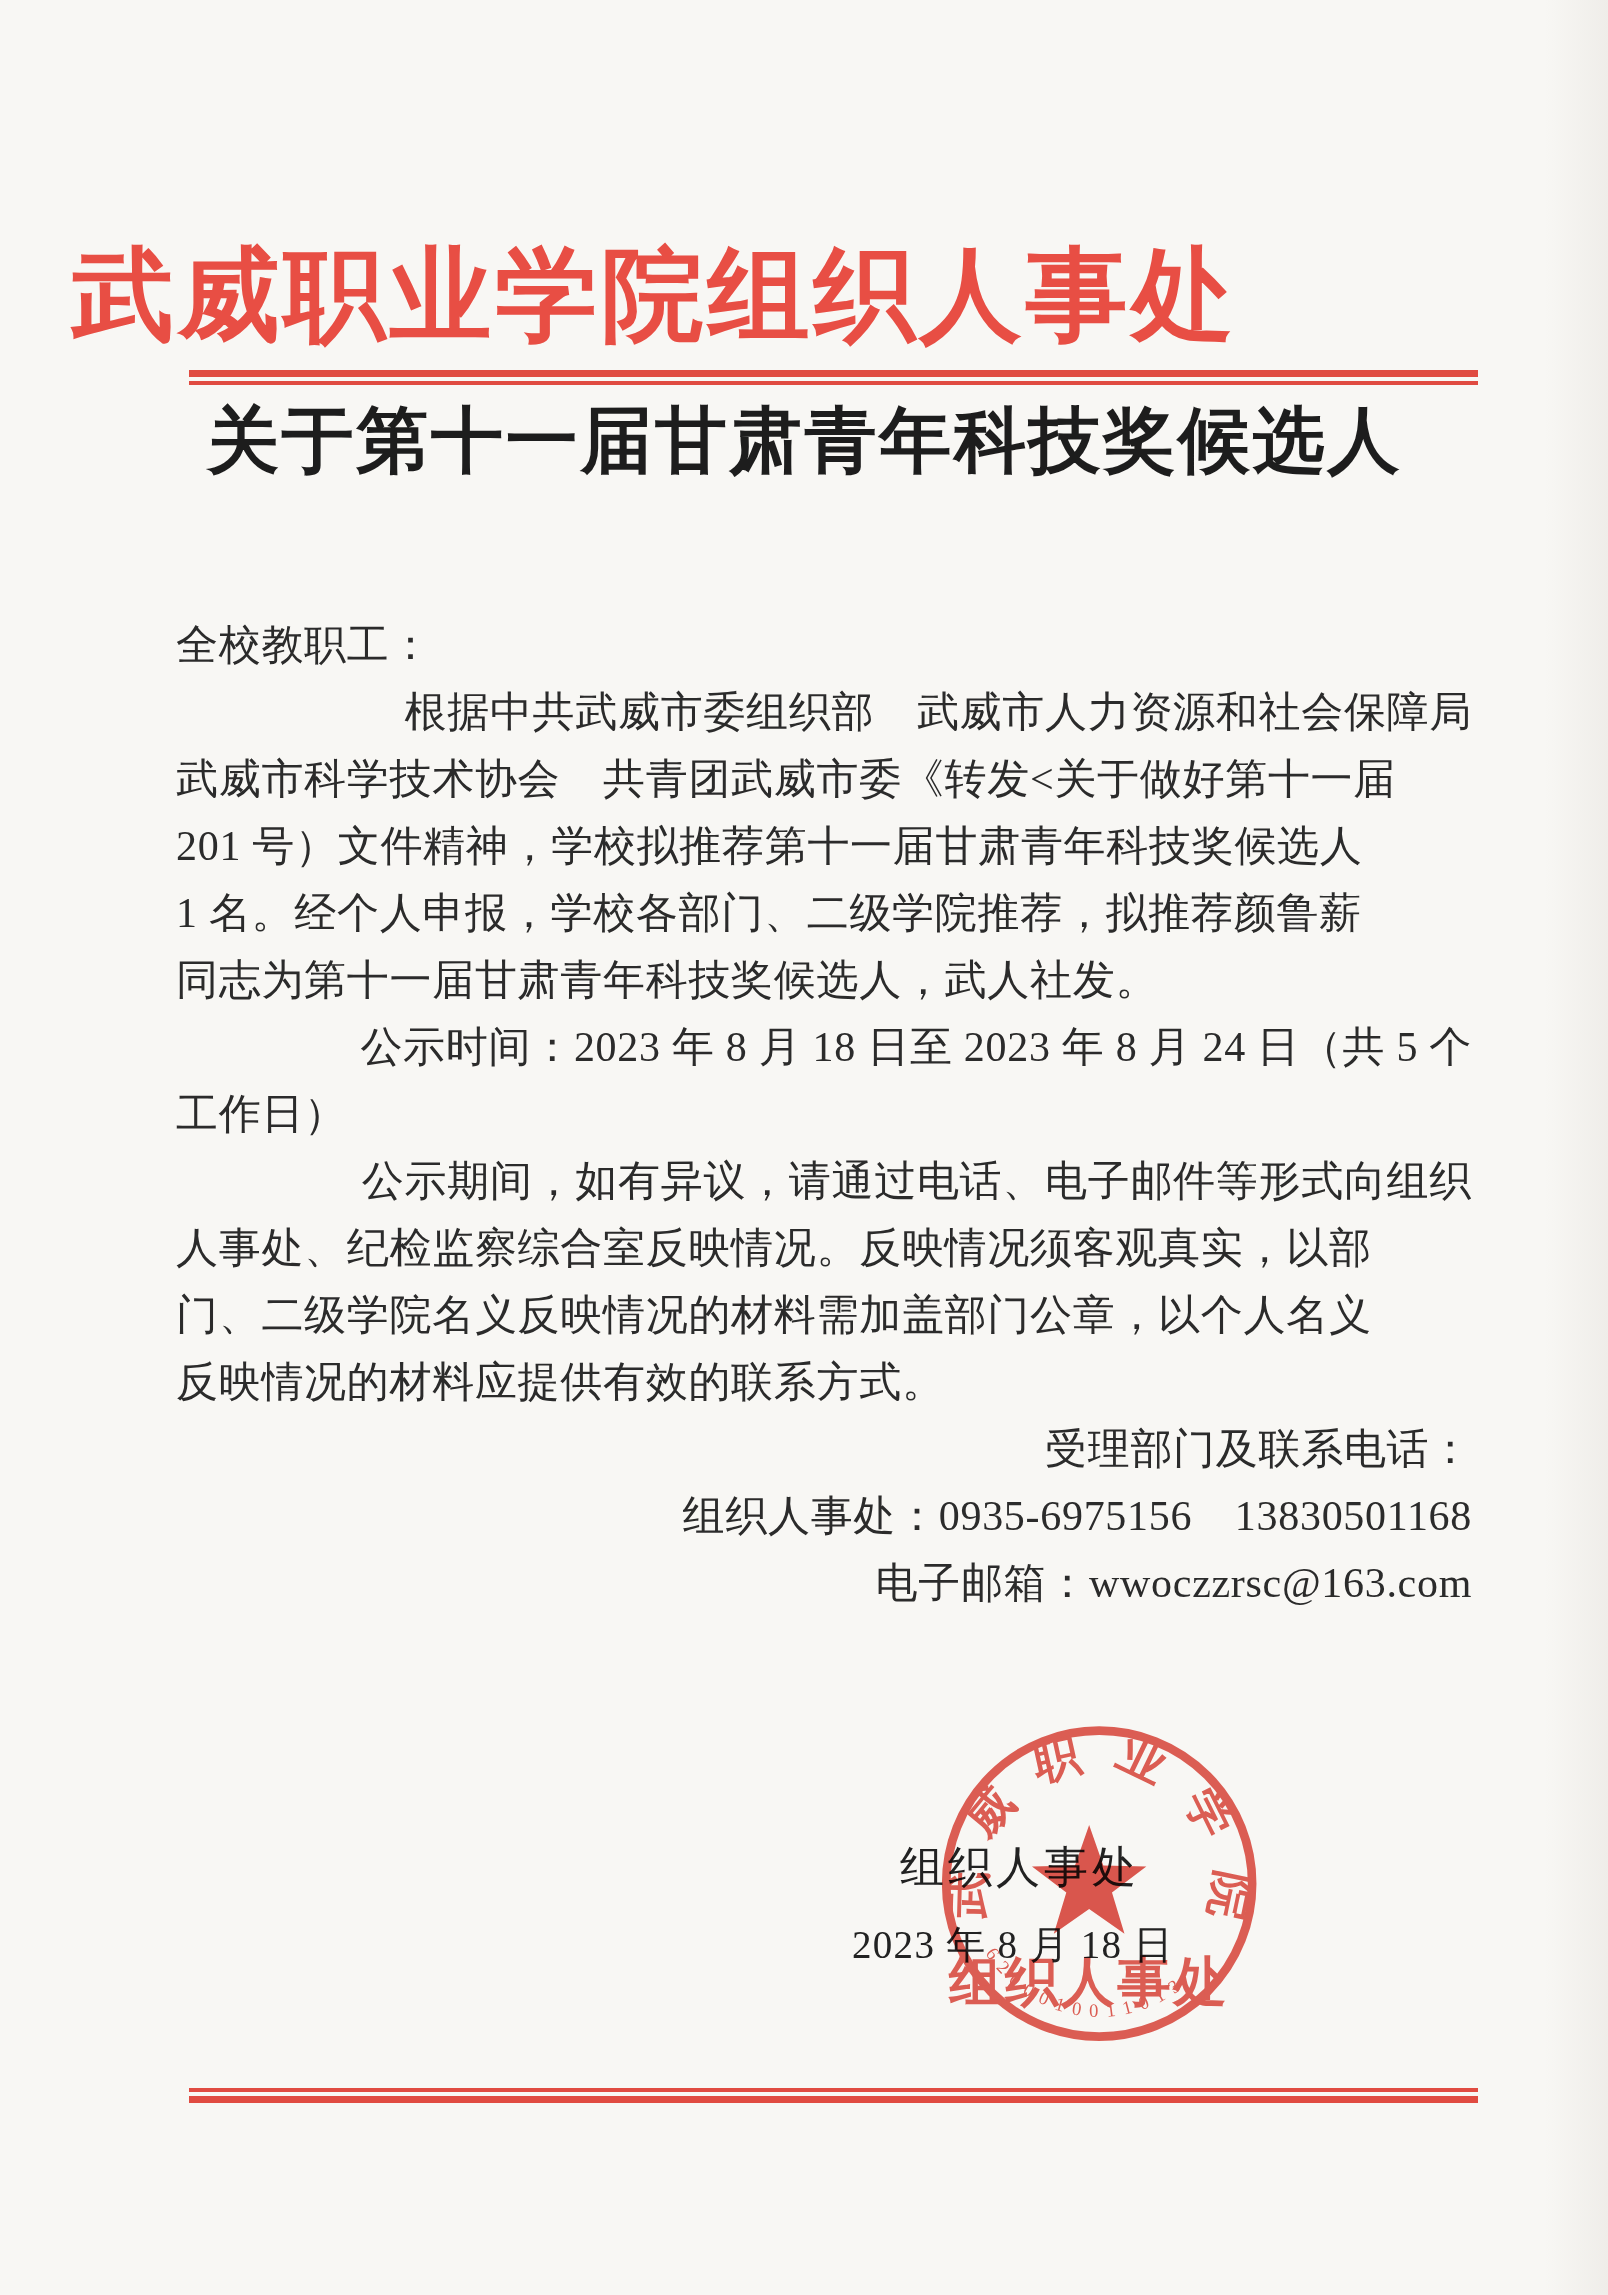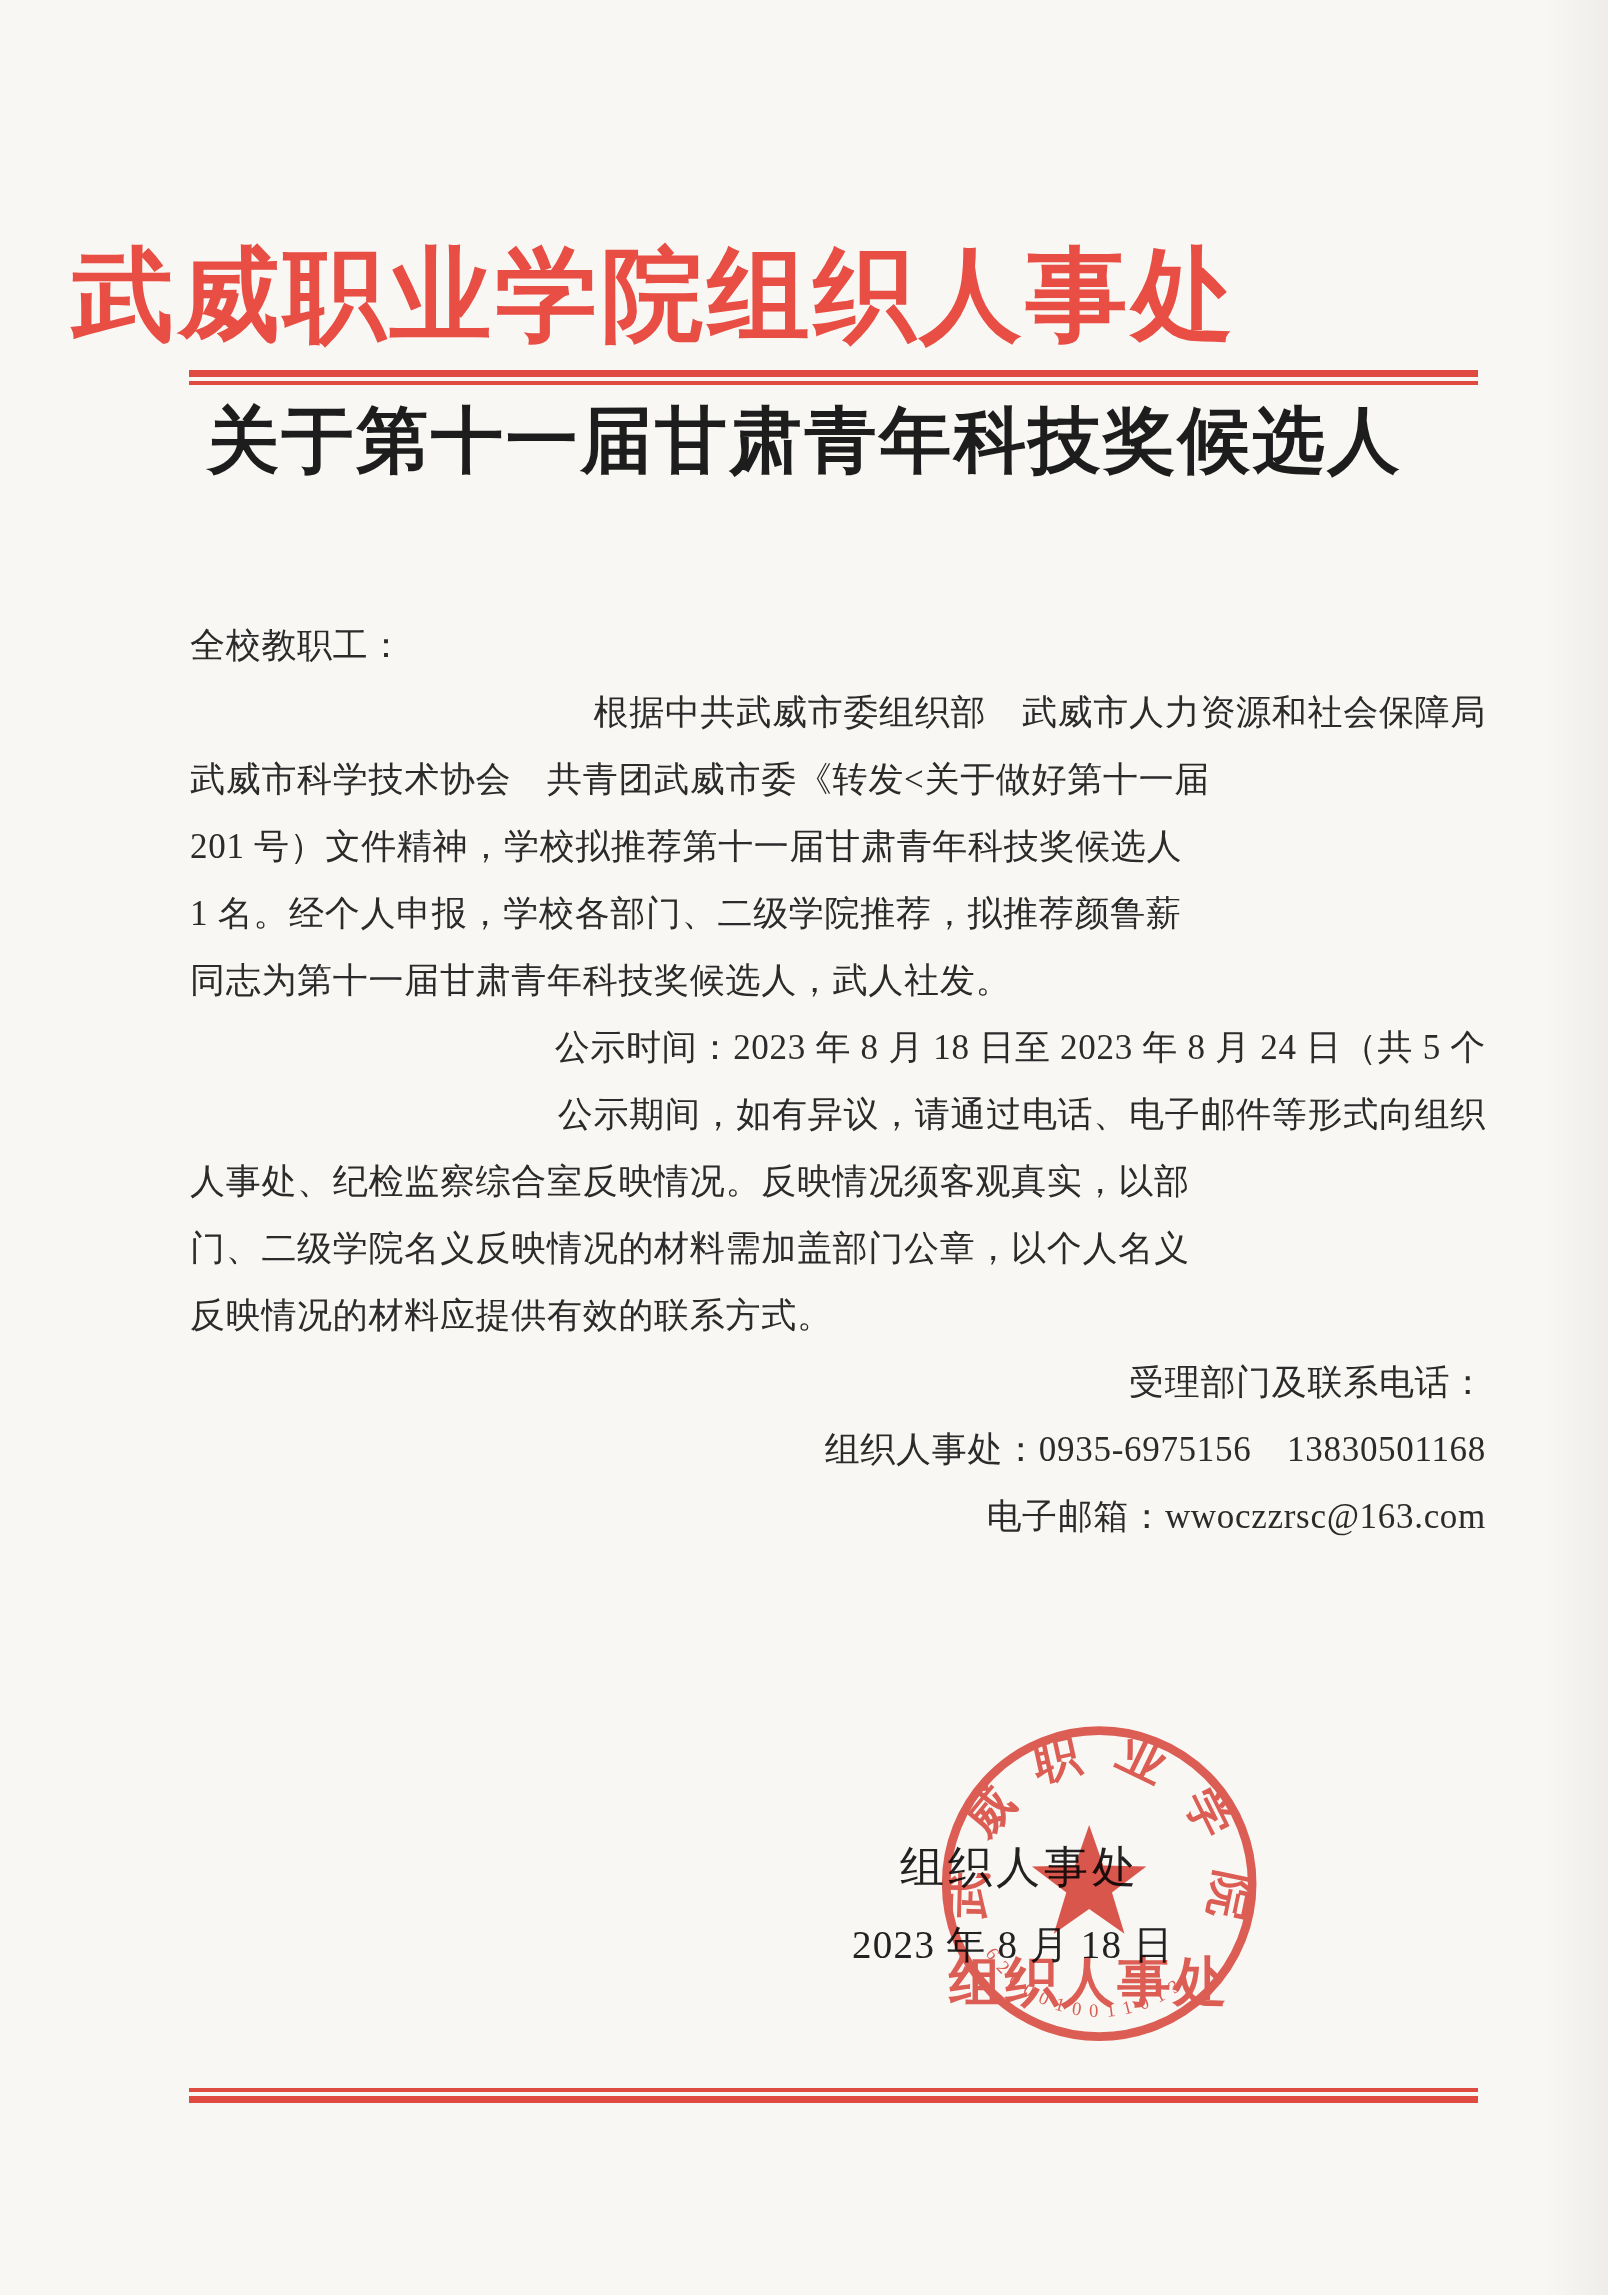--- a/index.html
+++ b/index.html
@@ -31,22 +31,22 @@
   .doc-title {
     position: absolute; left: 0; top: 398px; width: 1609px;
     text-align: center;
     font-size: 72px; font-weight: bold;
     color: #1d1d1d;
     line-height: 87px;
     letter-spacing: 2.7px;
     white-space: nowrap;
   }
   .body-text {
-    position: absolute; left: 190px; top: 612px; width: 1296px;
-    font-size: 35px;
+    position: absolute; left: 176px; top: 612px; width: 1296px;
+    font-size: 42px;
     line-height: 67px;
     color: #2b2b2b;
     letter-spacing: 0.7px;
   }
   .body-line { white-space: nowrap; }
   .body-line.indent { padding-left: 89px; text-align: right; }
   .sig-dept {
     position: absolute; left: 900px; top: 1838px;
     font-size: 44px; color: #222;
     letter-spacing: 4px; white-space: nowrap;
@@ -79,20 +79,21 @@
   </div>
 
   <div class="body-text">
       <div class="body-line">全校教职工：</div>
       <div class="body-line indent">根据中共武威市委组织部　武威市人力资源和社会保障局</div>
       <div class="body-line">武威市科学技术协会　共青团武威市委《转发&lt;关于做好第十一届</div>
       <div class="body-line">201 号）文件精神，学校拟推荐第十一届甘肃青年科技奖候选人</div>
       <div class="body-line">1 名。经个人申报，学校各部门、二级学院推荐，拟推荐颜鲁薪</div>
       <div class="body-line">同志为第十一届甘肃青年科技奖候选人，武人社发。</div>
       <div class="body-line indent">公示时间：2023 年 8 月 18 日至 2023 年 8 月 24 日（共 5 个</div>
+      <div class="body-line">工作日）</div>
       <div class="body-line indent">公示期间，如有异议，请通过电话、电子邮件等形式向组织</div>
       <div class="body-line">人事处、纪检监察综合室反映情况。反映情况须客观真实，以部</div>
       <div class="body-line">门、二级学院名义反映情况的材料需加盖部门公章，以个人名义</div>
       <div class="body-line">反映情况的材料应提供有效的联系方式。</div>
       <div class="body-line indent">受理部门及联系电话：</div>
       <div class="body-line indent">组织人事处：0935-6975156　13830501168</div>
       <div class="body-line indent">电子邮箱：wwoczzrsc@163.com</div>
     </div>
 
   <div class="sig-dept">组织人事处</div>

